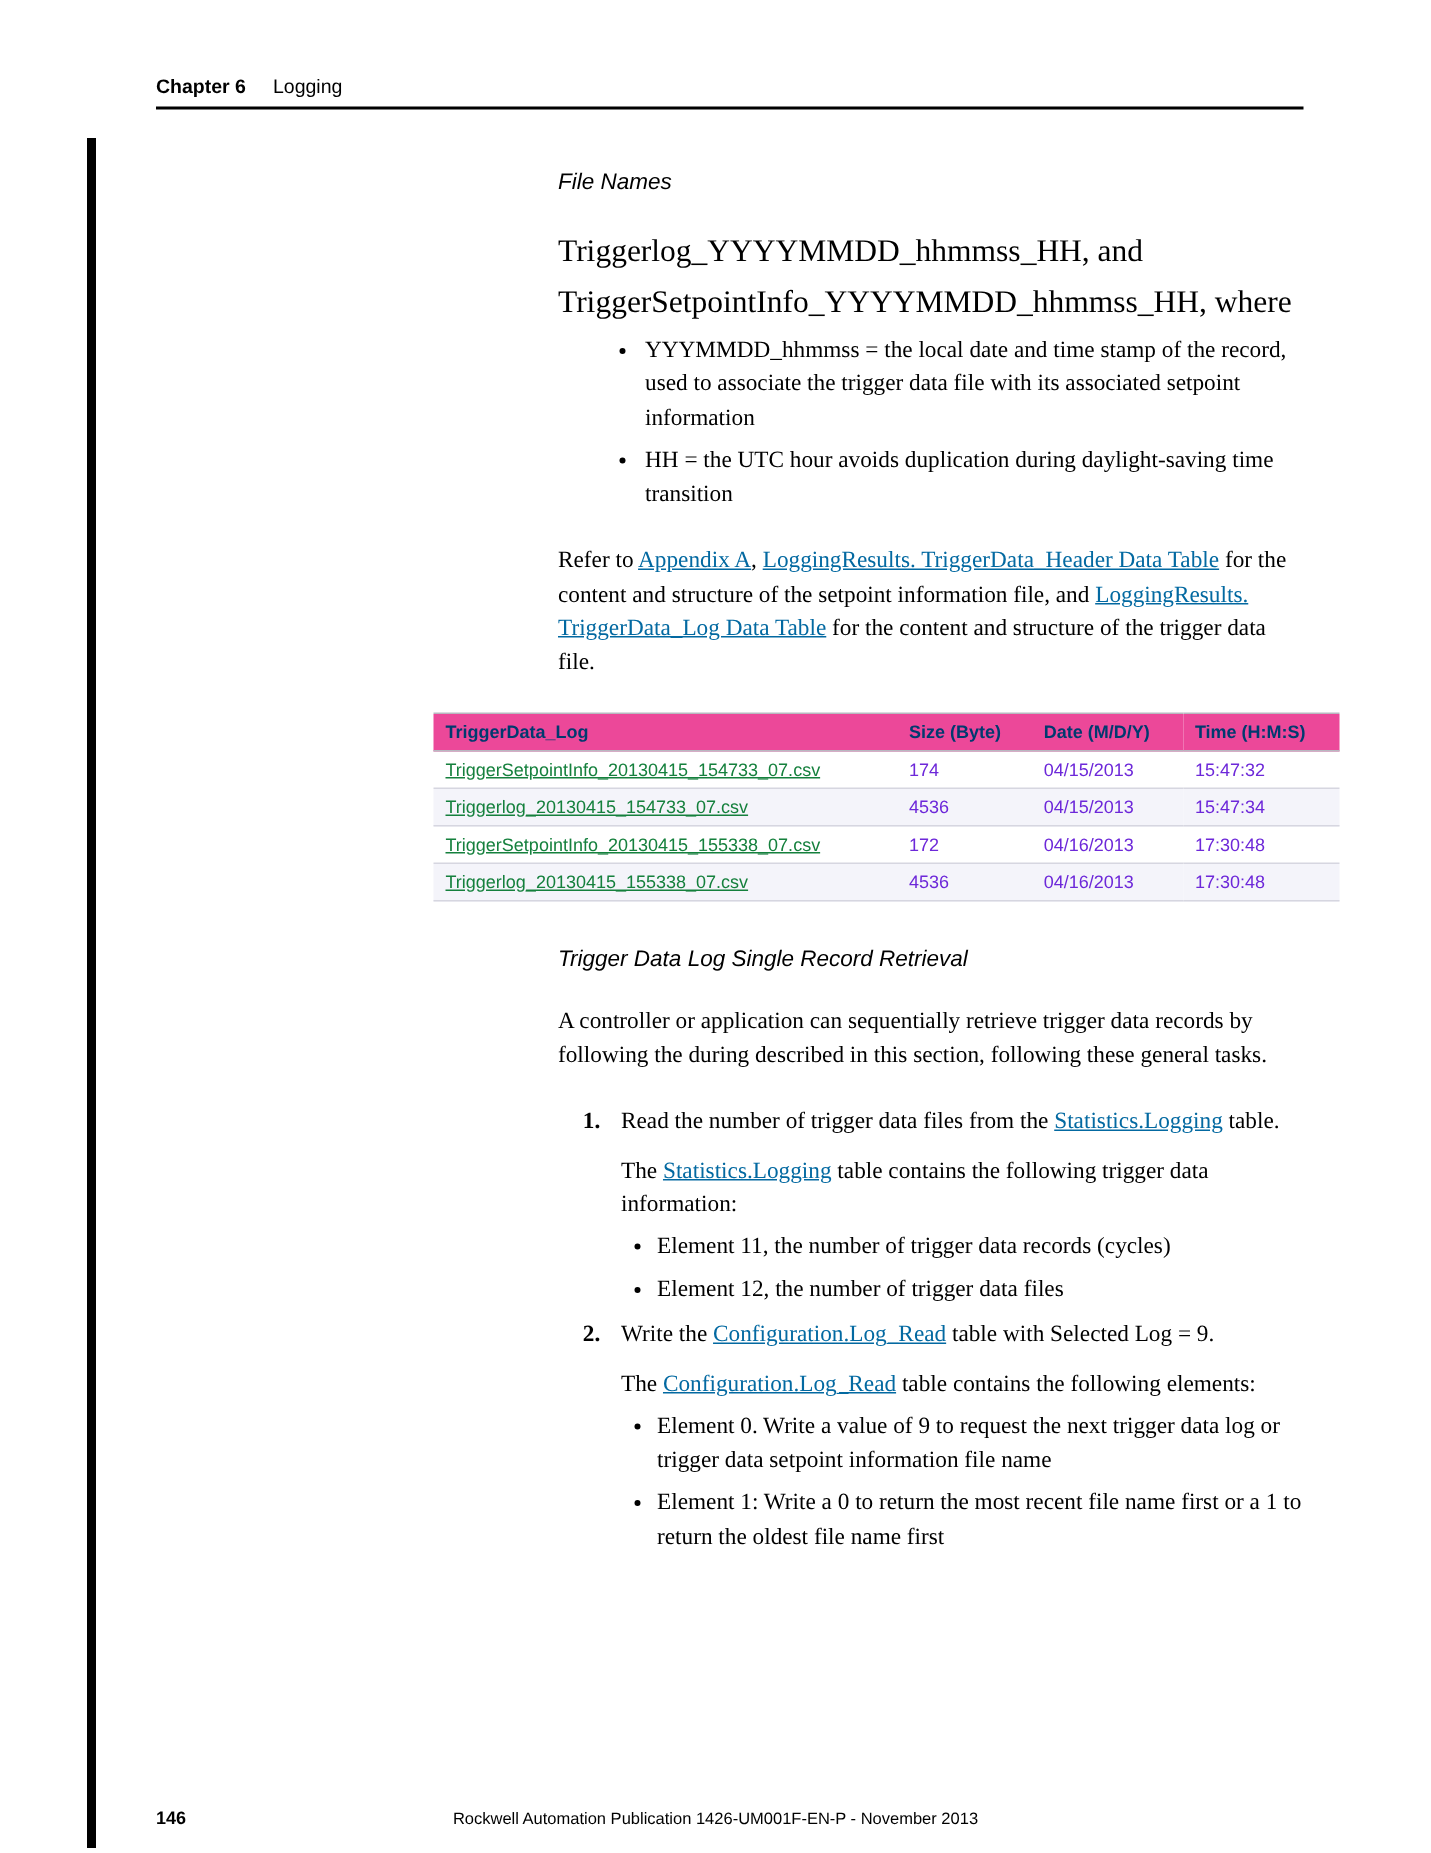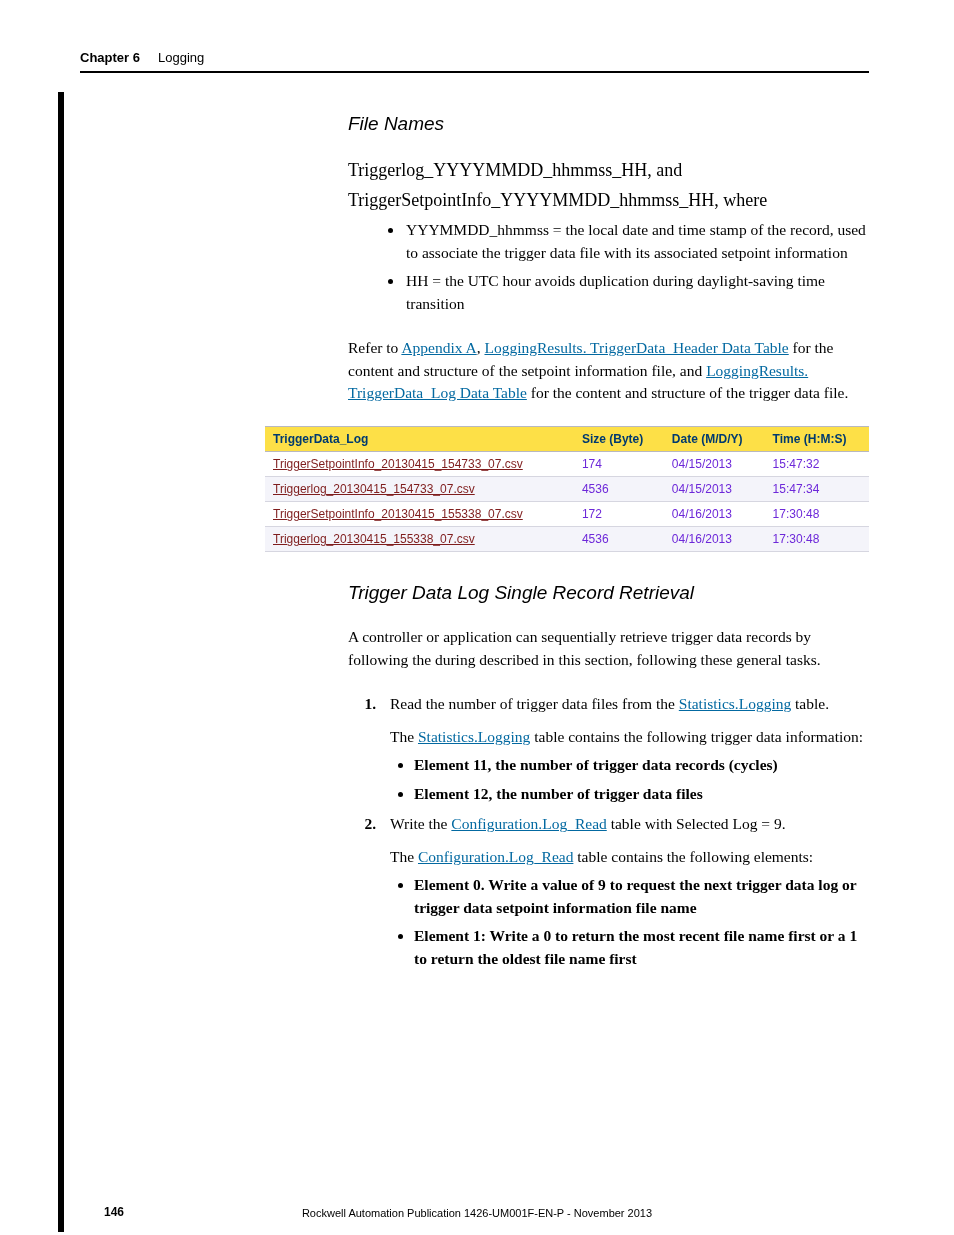--- a/index.html
+++ b/index.html
@@ -6,20 +6,21 @@
   body {
     background: #fff;
     width: 954px;
     height: 1235px;
     font-family: Georgia, 'Times New Roman', serif;
     color: #000;
     position: relative;
   }
   .page {
     padding: 50px 85px 30px 80px;
+    margin-left: 24px;
   }
   .header-bar {
     display: flex;
     align-items: baseline;
     gap: 18px;
     font-family: Arial, Helvetica, sans-serif;
     border-bottom: 2px solid #000;
     padding-bottom: 6px;
     margin-bottom: 40px;
   }
@@ -32,25 +33,25 @@
     position: absolute;
     left: 58px;
     top: 92px;
     width: 6px;
     bottom: 3px;
     background: #000;
   }
   .italic-head {
     font-family: Arial, Helvetica, sans-serif;
     font-style: italic;
-    font-size: 19px;
+    font-size: 15px;
     margin-bottom: 22px;
   }
   p.body {
-    font-size: 18px;
+    font-size: 21px;
     line-height: 1.45;
     margin-bottom: 4px;
   }
   ul.bullets {
     list-style: disc;
     margin-left: 56px;
     margin-top: 6px;
     margin-bottom: 22px;
   }
   ul.bullets li {
@@ -81,34 +82,34 @@
   }
   .file-table {
     width: 604px;
     border-collapse: collapse;
     font-family: Verdana, Geneva, sans-serif;
     font-size: 12px;
     border-top: 1px solid #b8b8c0;
     border-bottom: 1px solid #b8b8c0;
   }
   .file-table th {
-    background: #fde047;
+    background: #ec4899;
     color: #003a6f;
     text-align: left;
     font-weight: bold;
     padding: 5px 8px;
     border-bottom: 1px solid #b8b8c0;
   }
   .file-table td {
     padding: 5px 8px;
     border-bottom: 1px solid #d6d6e0;
     color: #6d28d9;
   }
   .file-table td.fname {
-    color: #7f1d1d;
+    color: #15803d;
     text-decoration: underline;
     font-family: Verdana, Geneva, sans-serif;
   }
   .file-table tr:nth-child(even) td { background: #f4f4fa; }
   ol.steps {
     list-style: decimal;
     margin-left: 32px;
     font-size: 15.5px;
     line-height: 1.45;
   }
@@ -120,21 +121,21 @@
   ol.steps p.sub {
     margin-top: 10px;
     margin-bottom: 6px;
   }
   ul.subbullets {
     list-style: disc;
     margin-left: 24px;
     margin-top: 6px;
     margin-bottom: 8px;
   }
-  ul.subbullets li { margin-bottom: 6px; font-weight: bold; }
+  ul.subbullets li { margin-bottom: 6px; }
   .footer {
     position: absolute;
     bottom: 16px;
     left: 0;
     width: 100%;
     text-align: center;
     font-family: Arial, Helvetica, sans-serif;
     font-size: 11px;
   }
   .pagenum {

